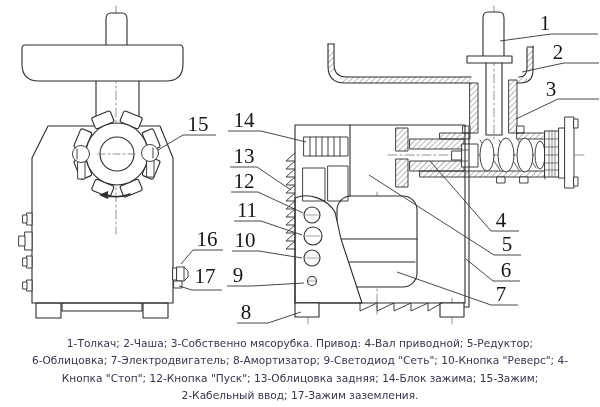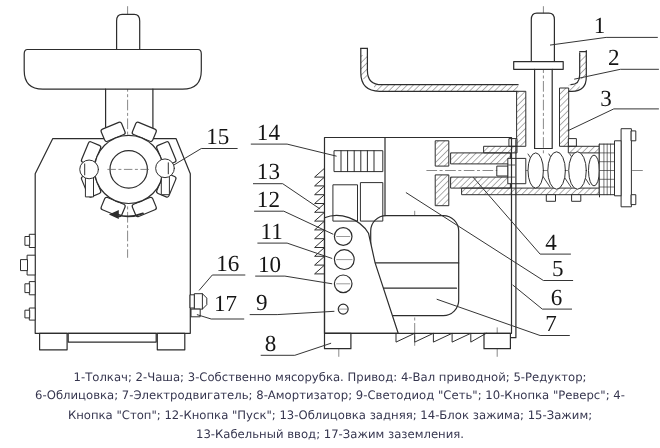--- a/index.html
+++ b/index.html
@@ -229,16 +229,16 @@
     <text class="lbl" x="198" y="131">15</text>
     <text class="lbl" x="207" y="246">16</text>
     <text class="lbl" x="205" y="283">17</text>
   </g>
 </svg>
 
 <div class="caption">
   <div class="cl">1-Толкач; 2-Чаша; 3-Собственно мясорубка. Привод: 4-Вал приводной; 5-Редуктор;</div>
   <div class="cl">6-Облицовка; 7-Электродвигатель; 8-Амортизатор; 9-Светодиод "Сеть"; 10-Кнопка "Реверс"; 4-</div>
   <div class="cl">Кнопка "Стоп"; 12-Кнопка "Пуск"; 13-Облицовка задняя; 14-Блок зажима; 15-Зажим;</div>
-  <div class="cl">13-Кабельный ввод; 17-Зажим заземления.</div>
+  <div class="cl">2-Кабельный ввод; 17-Зажим заземления.</div>
 </div>
 
 </div>
 
 </body></html>

